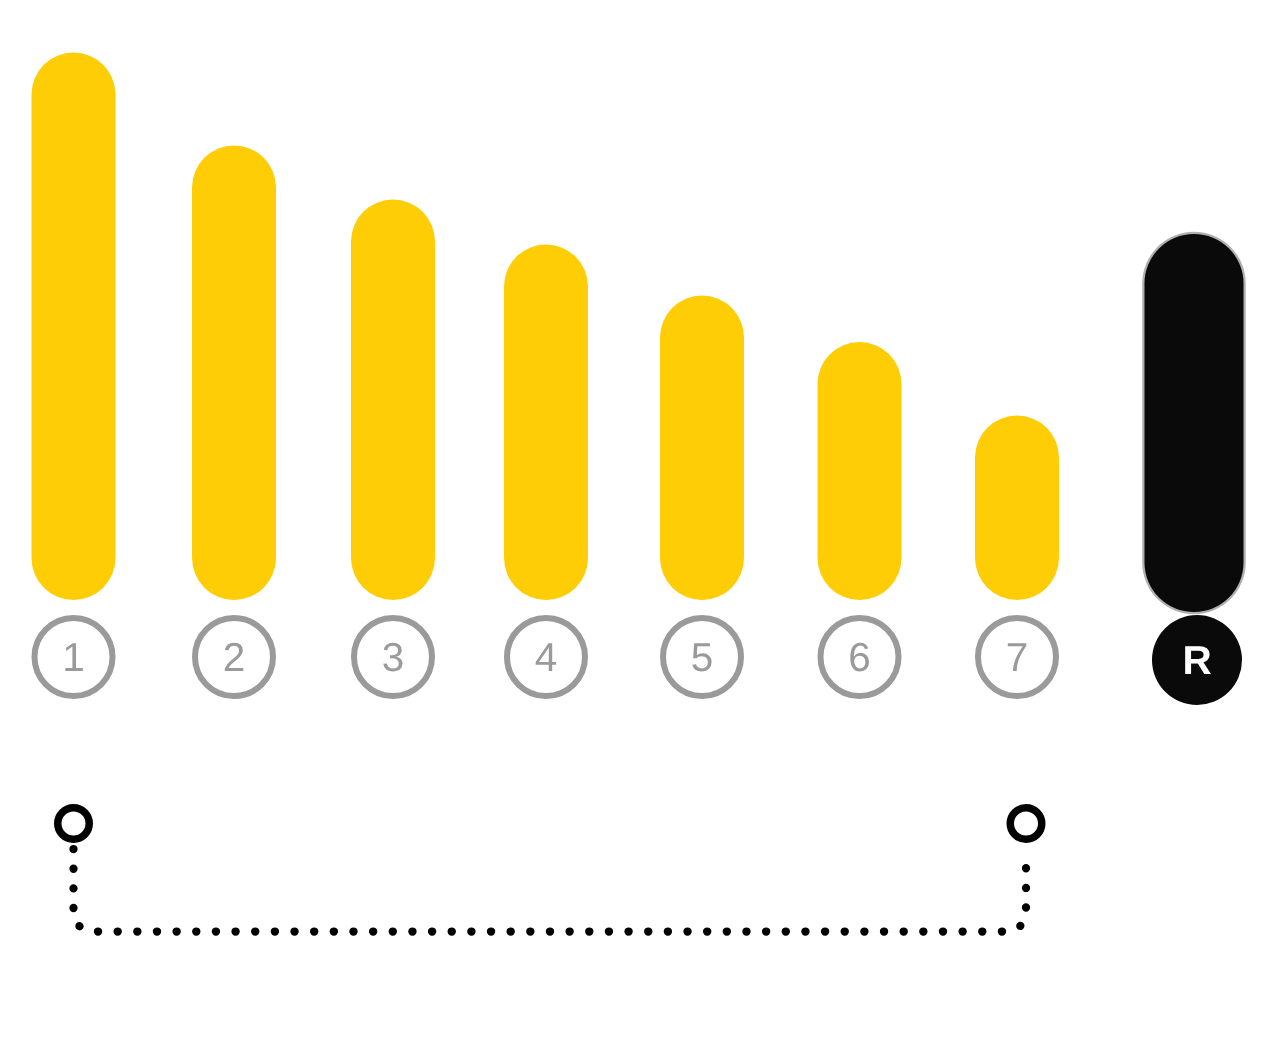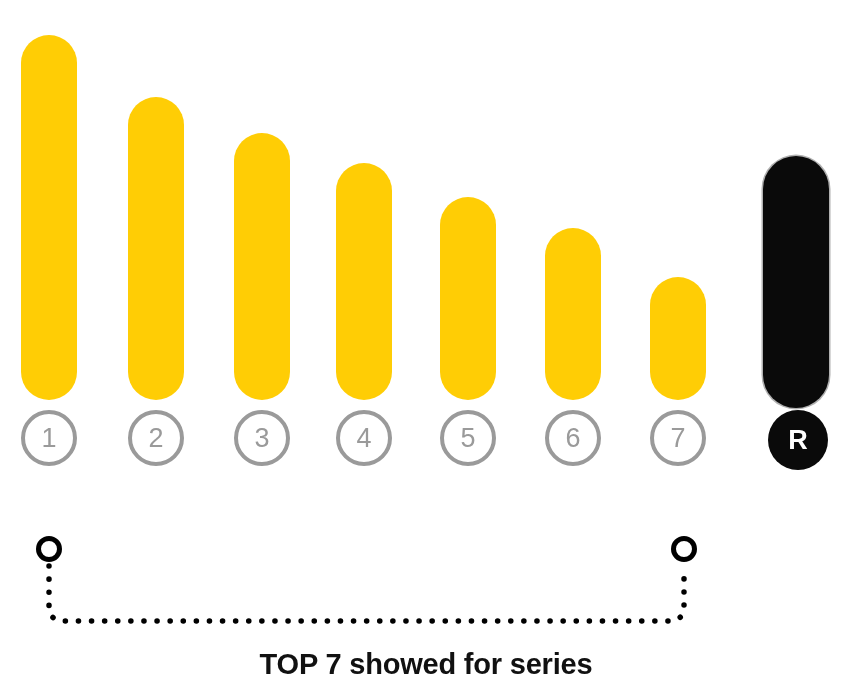--- a/index.html
+++ b/index.html
@@ -132,15 +132,14 @@
     <svg class="bracket-svg" width="852" height="150" viewBox="0 0 852 150">
 
       <path d="M 49 66 L 49 106 Q 49 121 64 121 L 669 121 Q 684 121 684 106 L 684 66" fill="none" stroke="#000000" stroke-width="5.5" stroke-linecap="round" stroke-dasharray="0.1 13"></path>
 
       <circle cx="49" cy="49" r="10.5" fill="#ffffff" stroke="#000000" stroke-width="5"></circle>
 
       <circle cx="684" cy="49" r="10.5" fill="#ffffff" stroke="#000000" stroke-width="5"></circle>
     </svg>
   </div>
 
-  <div class="caption">TOP 7 showed for series</div>
 
 </div>
 
 </body></html>

